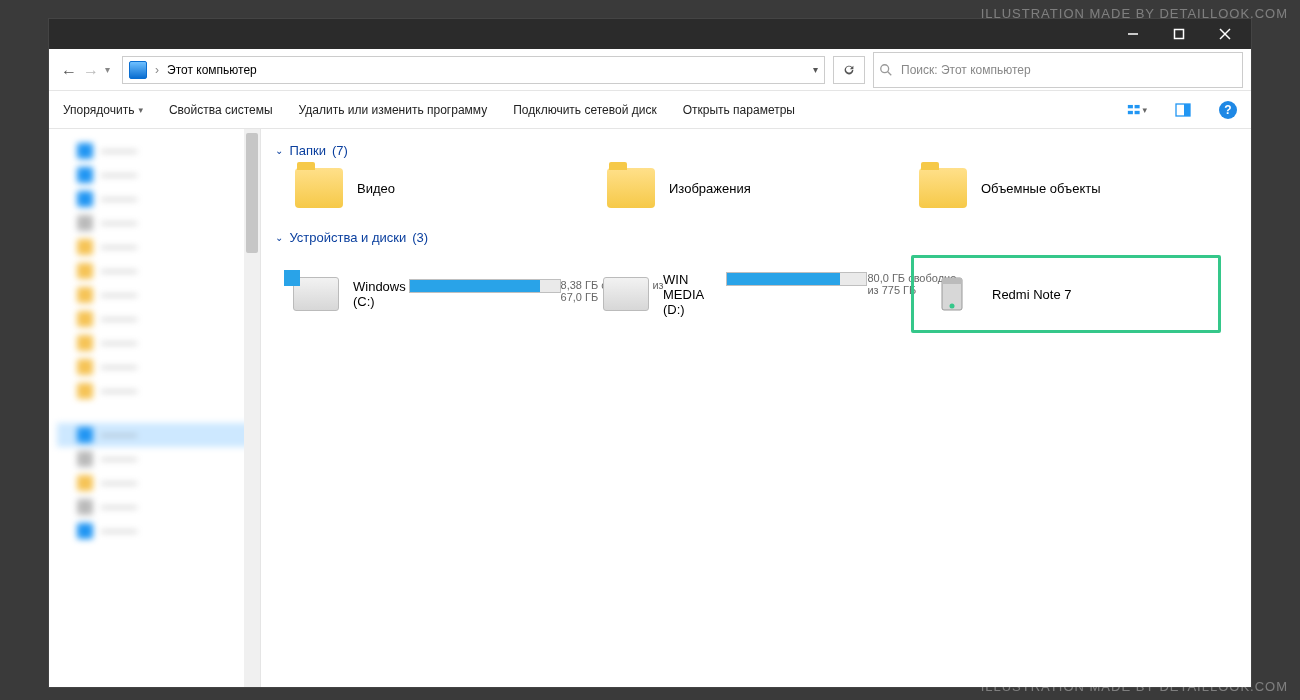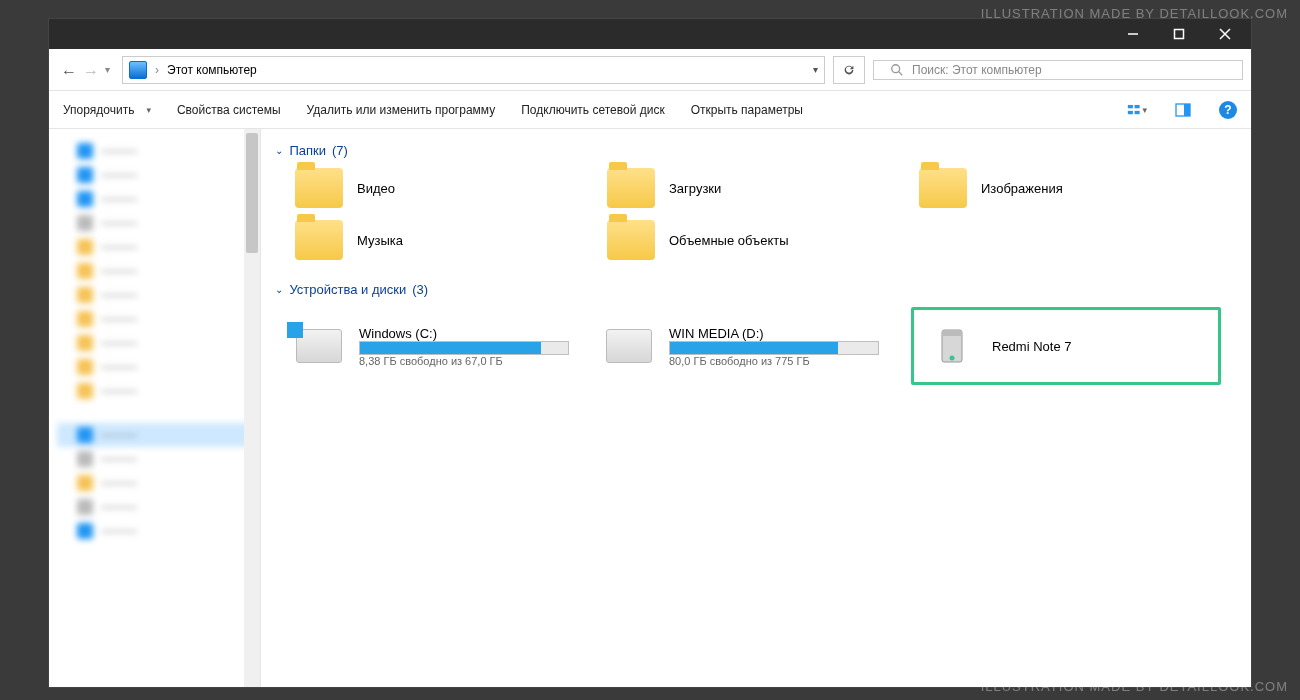--- a/index.html
+++ b/index.html
@@ -79,34 +79,34 @@
     border:1px solid #0a6ed1;
     border-radius:2px;
   }
   .addrbox .crumbsep { color:#888; }
   .addrbox .crumbtxt { color:#000; }
   .addrbox .addr-right { margin-left:auto; display:flex; gap:10px; align-items:center; color:#555;}
   .refreshbox {
     width:32px;height:28px;border:1px solid #ccc;display:flex;align-items:center;justify-content:center;color:#555;
   }
   .searchbox {
-    width:370px; height:20px; border:1px solid #ccc;
-    display:flex; align-items:center; padding:0 16px; gap:8px; color:#888;
+    width:370px; height:36px; border:1px solid #ccc;
+    display:flex; align-items:center; padding:0 5px; gap:8px; color:#888;
   }
   .searchbox svg{width:14px;height:14px;}
   
   .toolbar {
     height:38px;
     display:flex;
     align-items:center;
     gap:26px;
     padding:0 14px;
     border-bottom:1px solid #e5e5e5;
   }
-  .toolbar .tbtn { color:#222; display:flex; align-items:center; gap:12px; }
+  .toolbar .tbtn { color:#222; display:flex; align-items:center; gap:4px; }
   .toolbar .spacer { flex:1; }
   .toolbar .ricon { width:20px; height:20px; display:flex;align-items:center;justify-content:center;}
   .help-icon {
     width:18px;height:18px;border-radius:50%;
     background:#1e88e5;color:#fff;display:flex;align-items:center;justify-content:center;font-weight:bold;font-size:12px;
   }
   
   .body {
     flex:1; display:flex; overflow:hidden;
   }
@@ -186,21 +186,21 @@
   }
   .devitem.hl {
     border:3px solid #35c78a;
     border-radius:2px;
   }
   .devicon {
     width:52px;height:52px;
     display:flex;align-items:center;justify-content:center;
   }
   .devicon svg{width:48px;height:48px;}
-  .drivebox { display:flex; flex-direction:column; gap:0; flex:1;}
+  .drivebox { display:flex; gap:0; flex:1;}
   .drivebar {
     width:210px;height:14px;border:1px solid #bfbfbf;background:#eaeaea;position:relative;
   }
   .drivebar .fill{
     position:absolute;left:0;top:0;bottom:0;background:#29a3e8;
   }
   .drivesub { color:#666; font-size:11px;}
   .driveicon {
     width:46px;height:34px;
     background:linear-gradient(#f2f2f2,#d7d7d7);
@@ -386,29 +386,21 @@
         <span>(7)</span>
       </div>
 
       <div class="foldergrid">
         <div class="folderitem">
           <div class="fldicon"></div>
           <div class="fldlabel">Видео</div>
         </div>
         <div class="folderitem">
           <div class="fldicon"></div>
-          <div class="fldlabel">Загрузки</div>
-        </div>
-        <div class="folderitem">
-          <div class="fldicon"></div>
           <div class="fldlabel">Изображения</div>
-        </div>
-        <div class="folderitem">
-          <div class="fldicon"></div>
-          <div class="fldlabel">Музыка</div>
         </div>
         <div class="folderitem">
           <div class="fldicon"></div>
           <div class="fldlabel">Объемные объекты</div>
         </div>
       </div>
 
       <div class="grouphdr">
         <span class="chev">⌄</span>
         <span>Устройства и диски</span>

